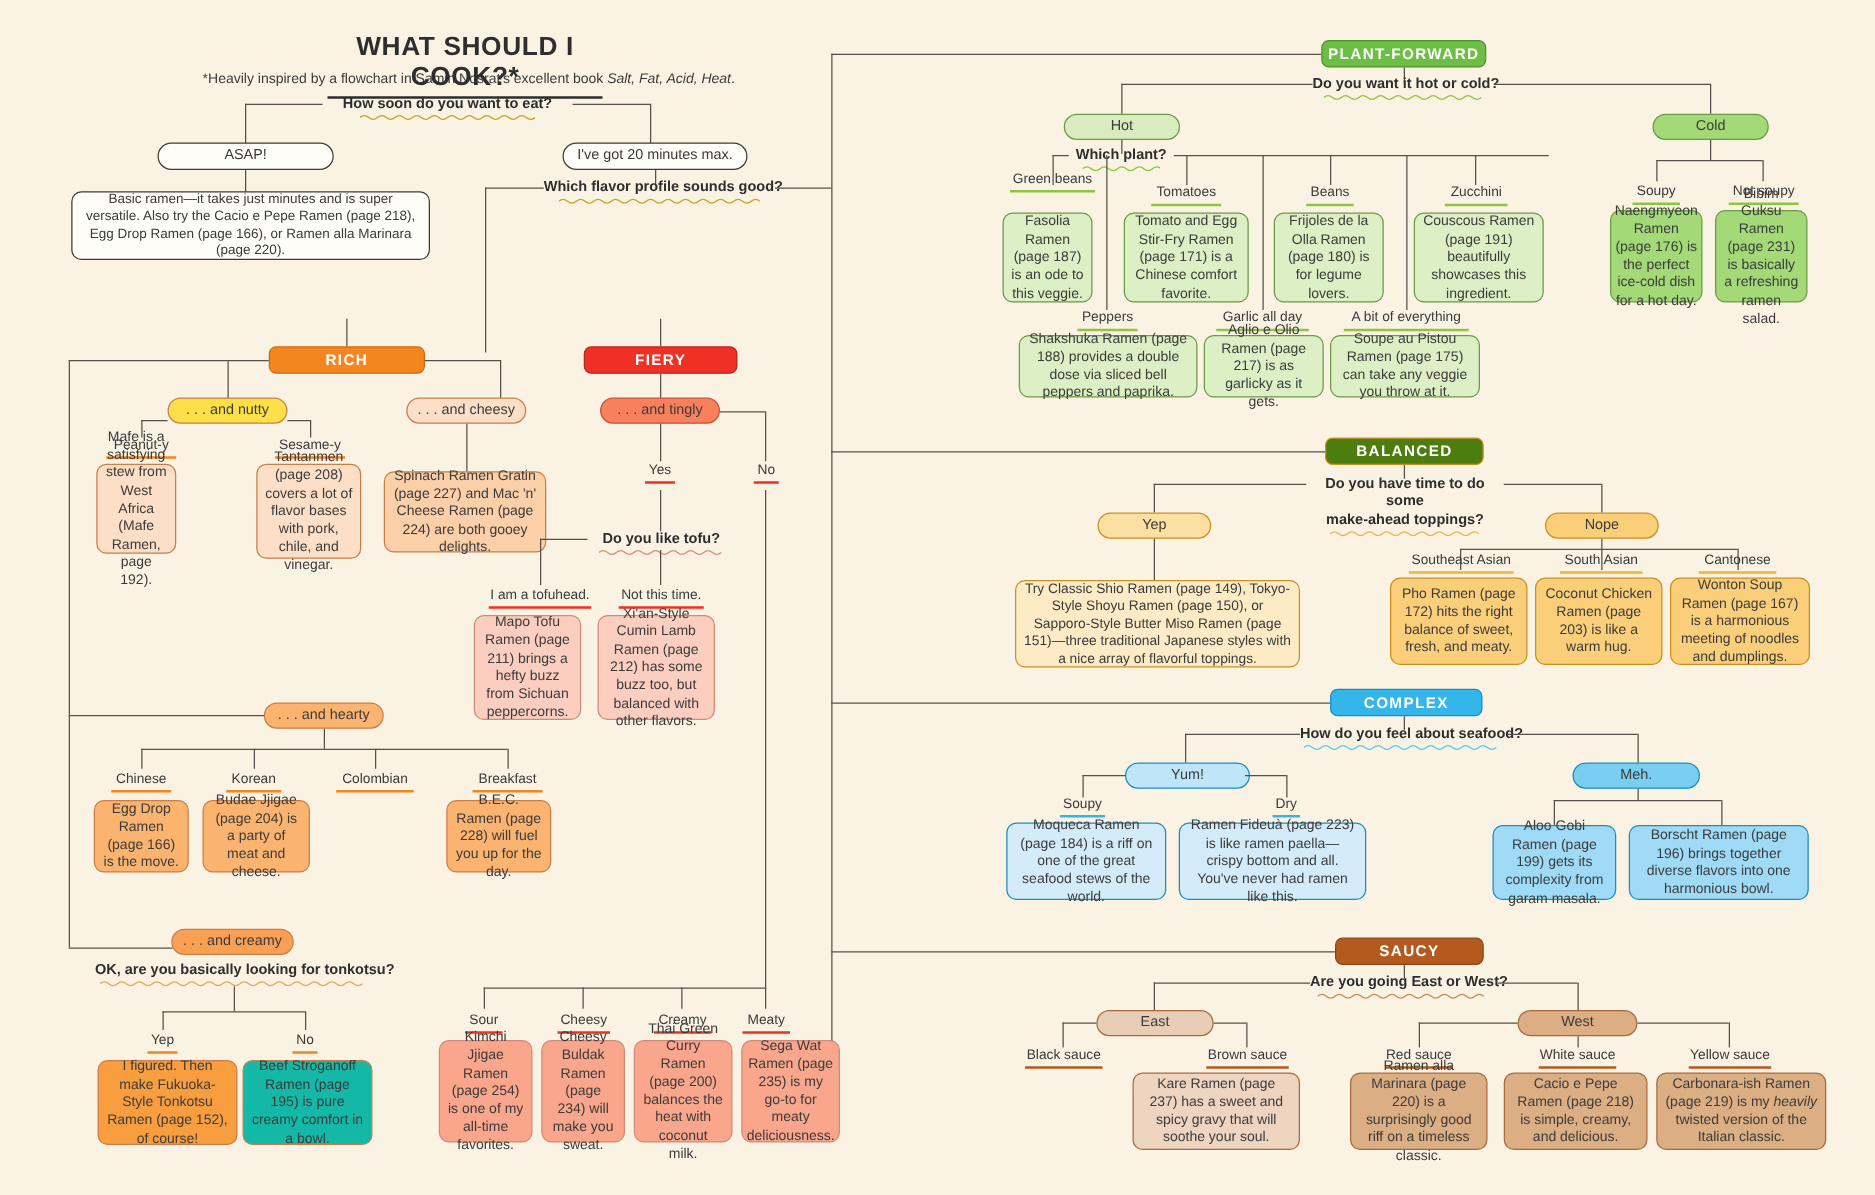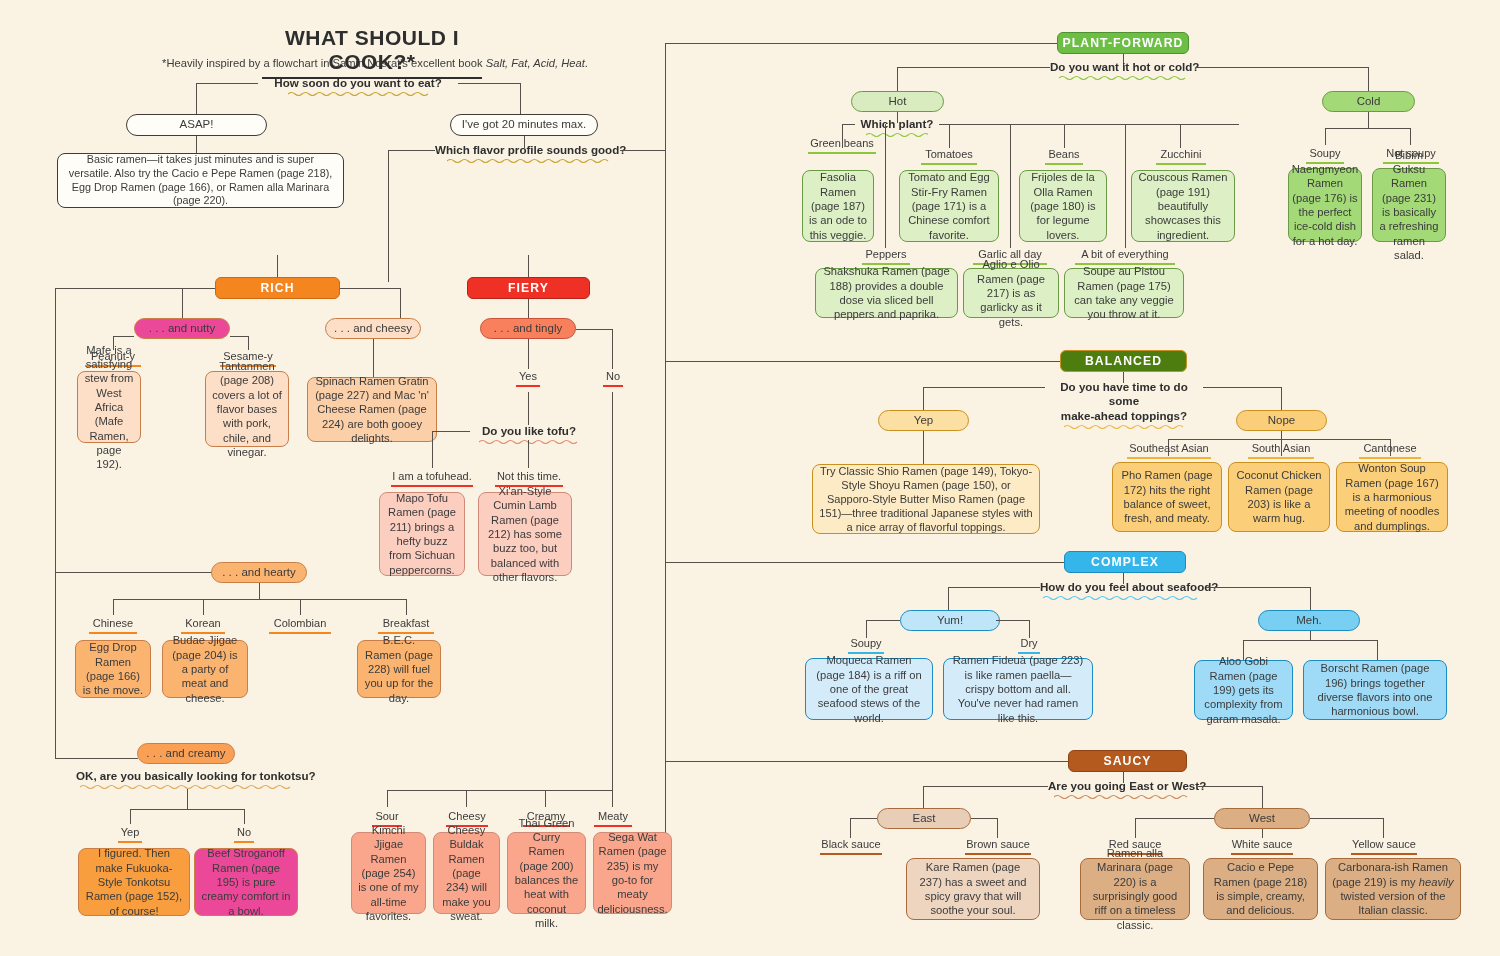--- a/index.html
+++ b/index.html
@@ -111,21 +111,21 @@
   <div class="abs banner" style="left:215px;top:277px;width:125px;height:22px;background:#F5861F;border:1.4px solid #c96a10;">RICH</div>
 
   <div class="ln lnh abs" style="left:388px;top:282px;width:0px;"></div>
 
   <div class="ln lnh abs" style="left:55px;top:288px;width:160px;"></div>
   <div class="ln lnh abs" style="left:340px;top:288px;width:60px;"></div>
   <div class="ln lnv abs" style="left:55px;top:288px;height:470px;"></div>
   <div class="ln lnv abs" style="left:182px;top:288px;height:32px;"></div>
   <div class="ln lnv abs" style="left:400px;top:288px;height:32px;"></div>
 
-  <div class="abs pill" style="left:134px;top:318px;width:96px;height:21px;background:#ec4899;border-color:#c97e47;">. . . and nutty</div>
+  <div class="abs pill" style="left:134px;top:318px;width:96px;height:21px;background:#fde047;border-color:#c97e47;">. . . and nutty</div>
   <div class="ln lnh abs" style="left:113px;top:336px;width:21px;"></div>
   <div class="ln lnh abs" style="left:230px;top:336px;width:18px;"></div>
   <div class="ln lnv abs" style="left:113px;top:336px;height:14px;"></div>
   <div class="ln lnv abs" style="left:248px;top:336px;height:14px;"></div>
 
   <div class="abs lbl" style="left:78px;top:350px;width:70px;">
     <span>Peanut-y</span>
     <span class="u" style="background:#F5861F;width:56px;"></span>
   </div>
   <div class="abs lbl" style="left:213px;top:350px;width:70px;">
@@ -184,21 +184,21 @@
 
   <div class="abs lbl" style="left:104px;top:826px;width:52px;">
     <span>Yep</span>
     <span class="u" style="background:#F5861F;width:24px;"></span>
   </div>
   <div class="abs lbl" style="left:218px;top:826px;width:52px;">
     <span>No</span>
     <span class="u" style="background:#F5861F;width:20px;"></span>
   </div>
   <div class="abs card" style="left:78px;top:848px;width:112px;height:68px;background:#F89E3F;border-color:#c97e47;">I figured. Then make Fukuoka-Style Tonkotsu Ramen (page 152), of course!</div>
-  <div class="abs card" style="left:194px;top:848px;width:104px;height:68px;background:#ec4899;border-color:#c97e47;">Beef Stroganoff Ramen (page 195) is pure creamy comfort in a bowl.</div>
+  <div class="abs card" style="left:194px;top:848px;width:104px;height:68px;background:#14b8a6;border-color:#c97e47;">Beef Stroganoff Ramen (page 195) is pure creamy comfort in a bowl.</div>
 
   <div class="ln lnv abs" style="left:528px;top:255px;height:22px;"></div>
   <div class="abs banner" style="left:467px;top:277px;width:123px;height:22px;background:#EE3124;border:1.4px solid #b82218;">FIERY</div>
   <div class="ln lnv abs" style="left:528px;top:299px;height:20px;"></div>
 
   <div class="abs pill" style="left:480px;top:318px;width:96px;height:21px;background:#F9805C;border-color:#c9503a;">. . . and tingly</div>
   <div class="ln lnv abs" style="left:528px;top:339px;height:30px;"></div>
   <div class="ln lnh abs" style="left:576px;top:329px;width:36px;"></div>
   <div class="ln lnv abs" style="left:612px;top:329px;height:40px;"></div>
 

